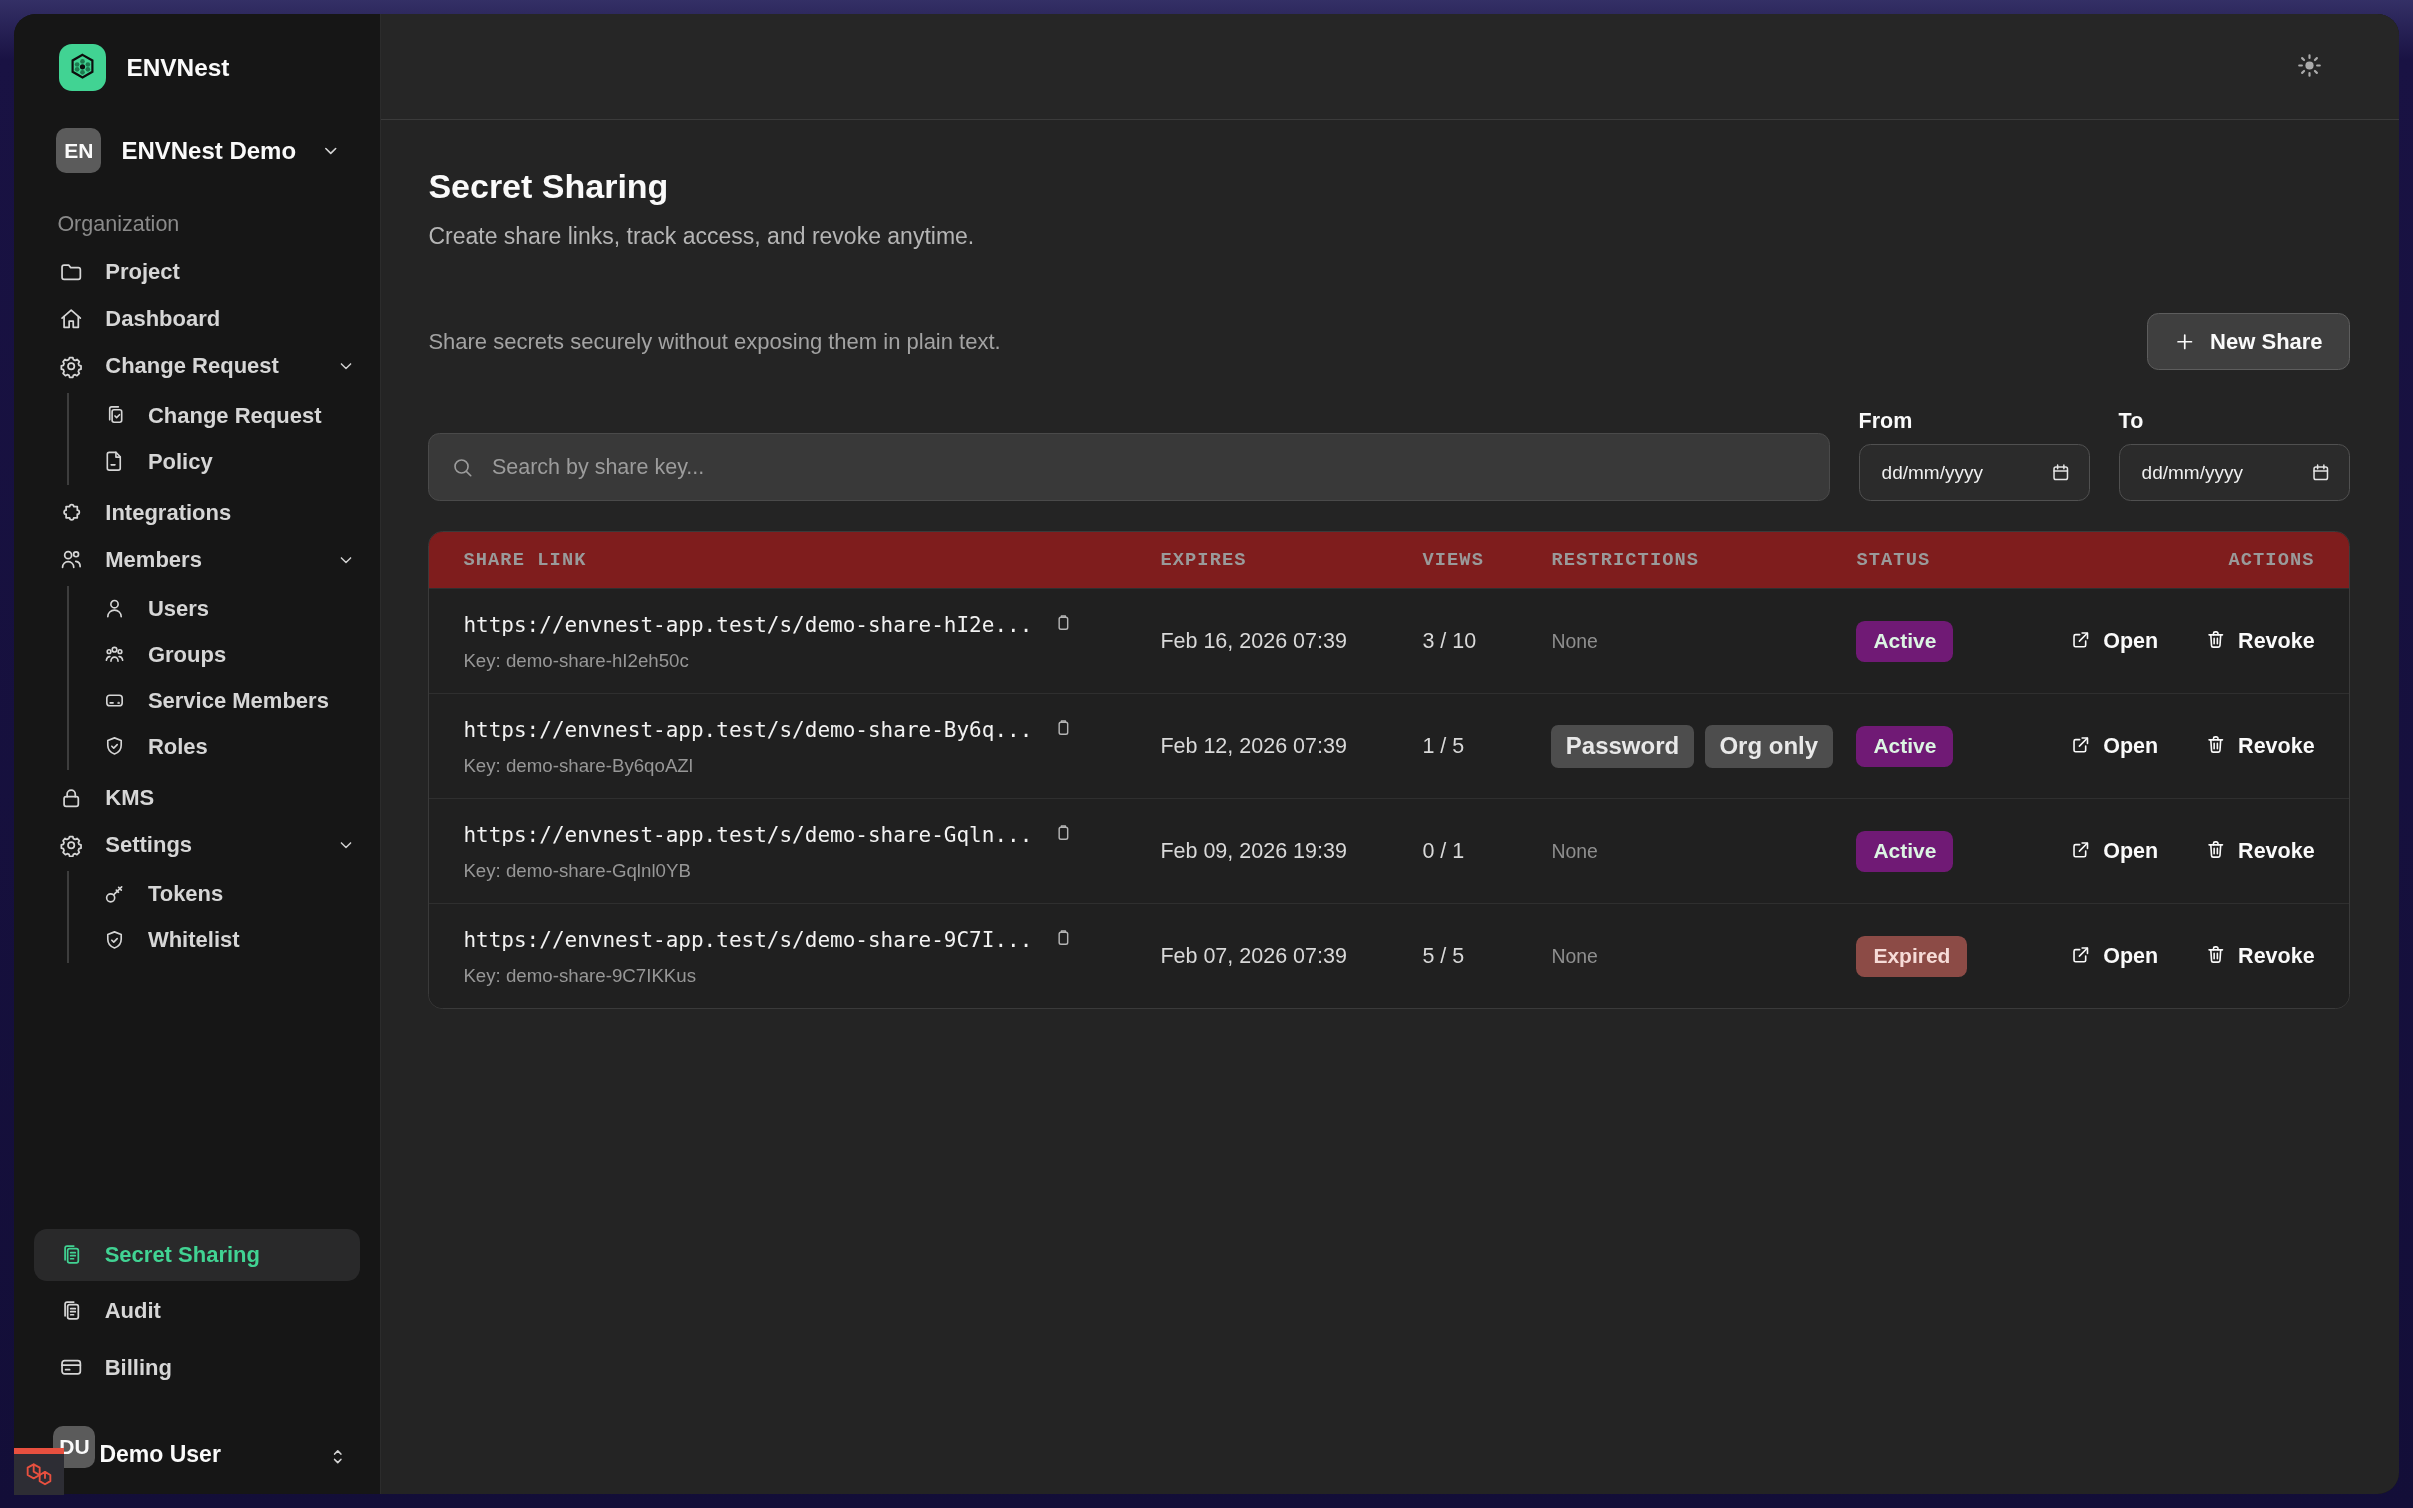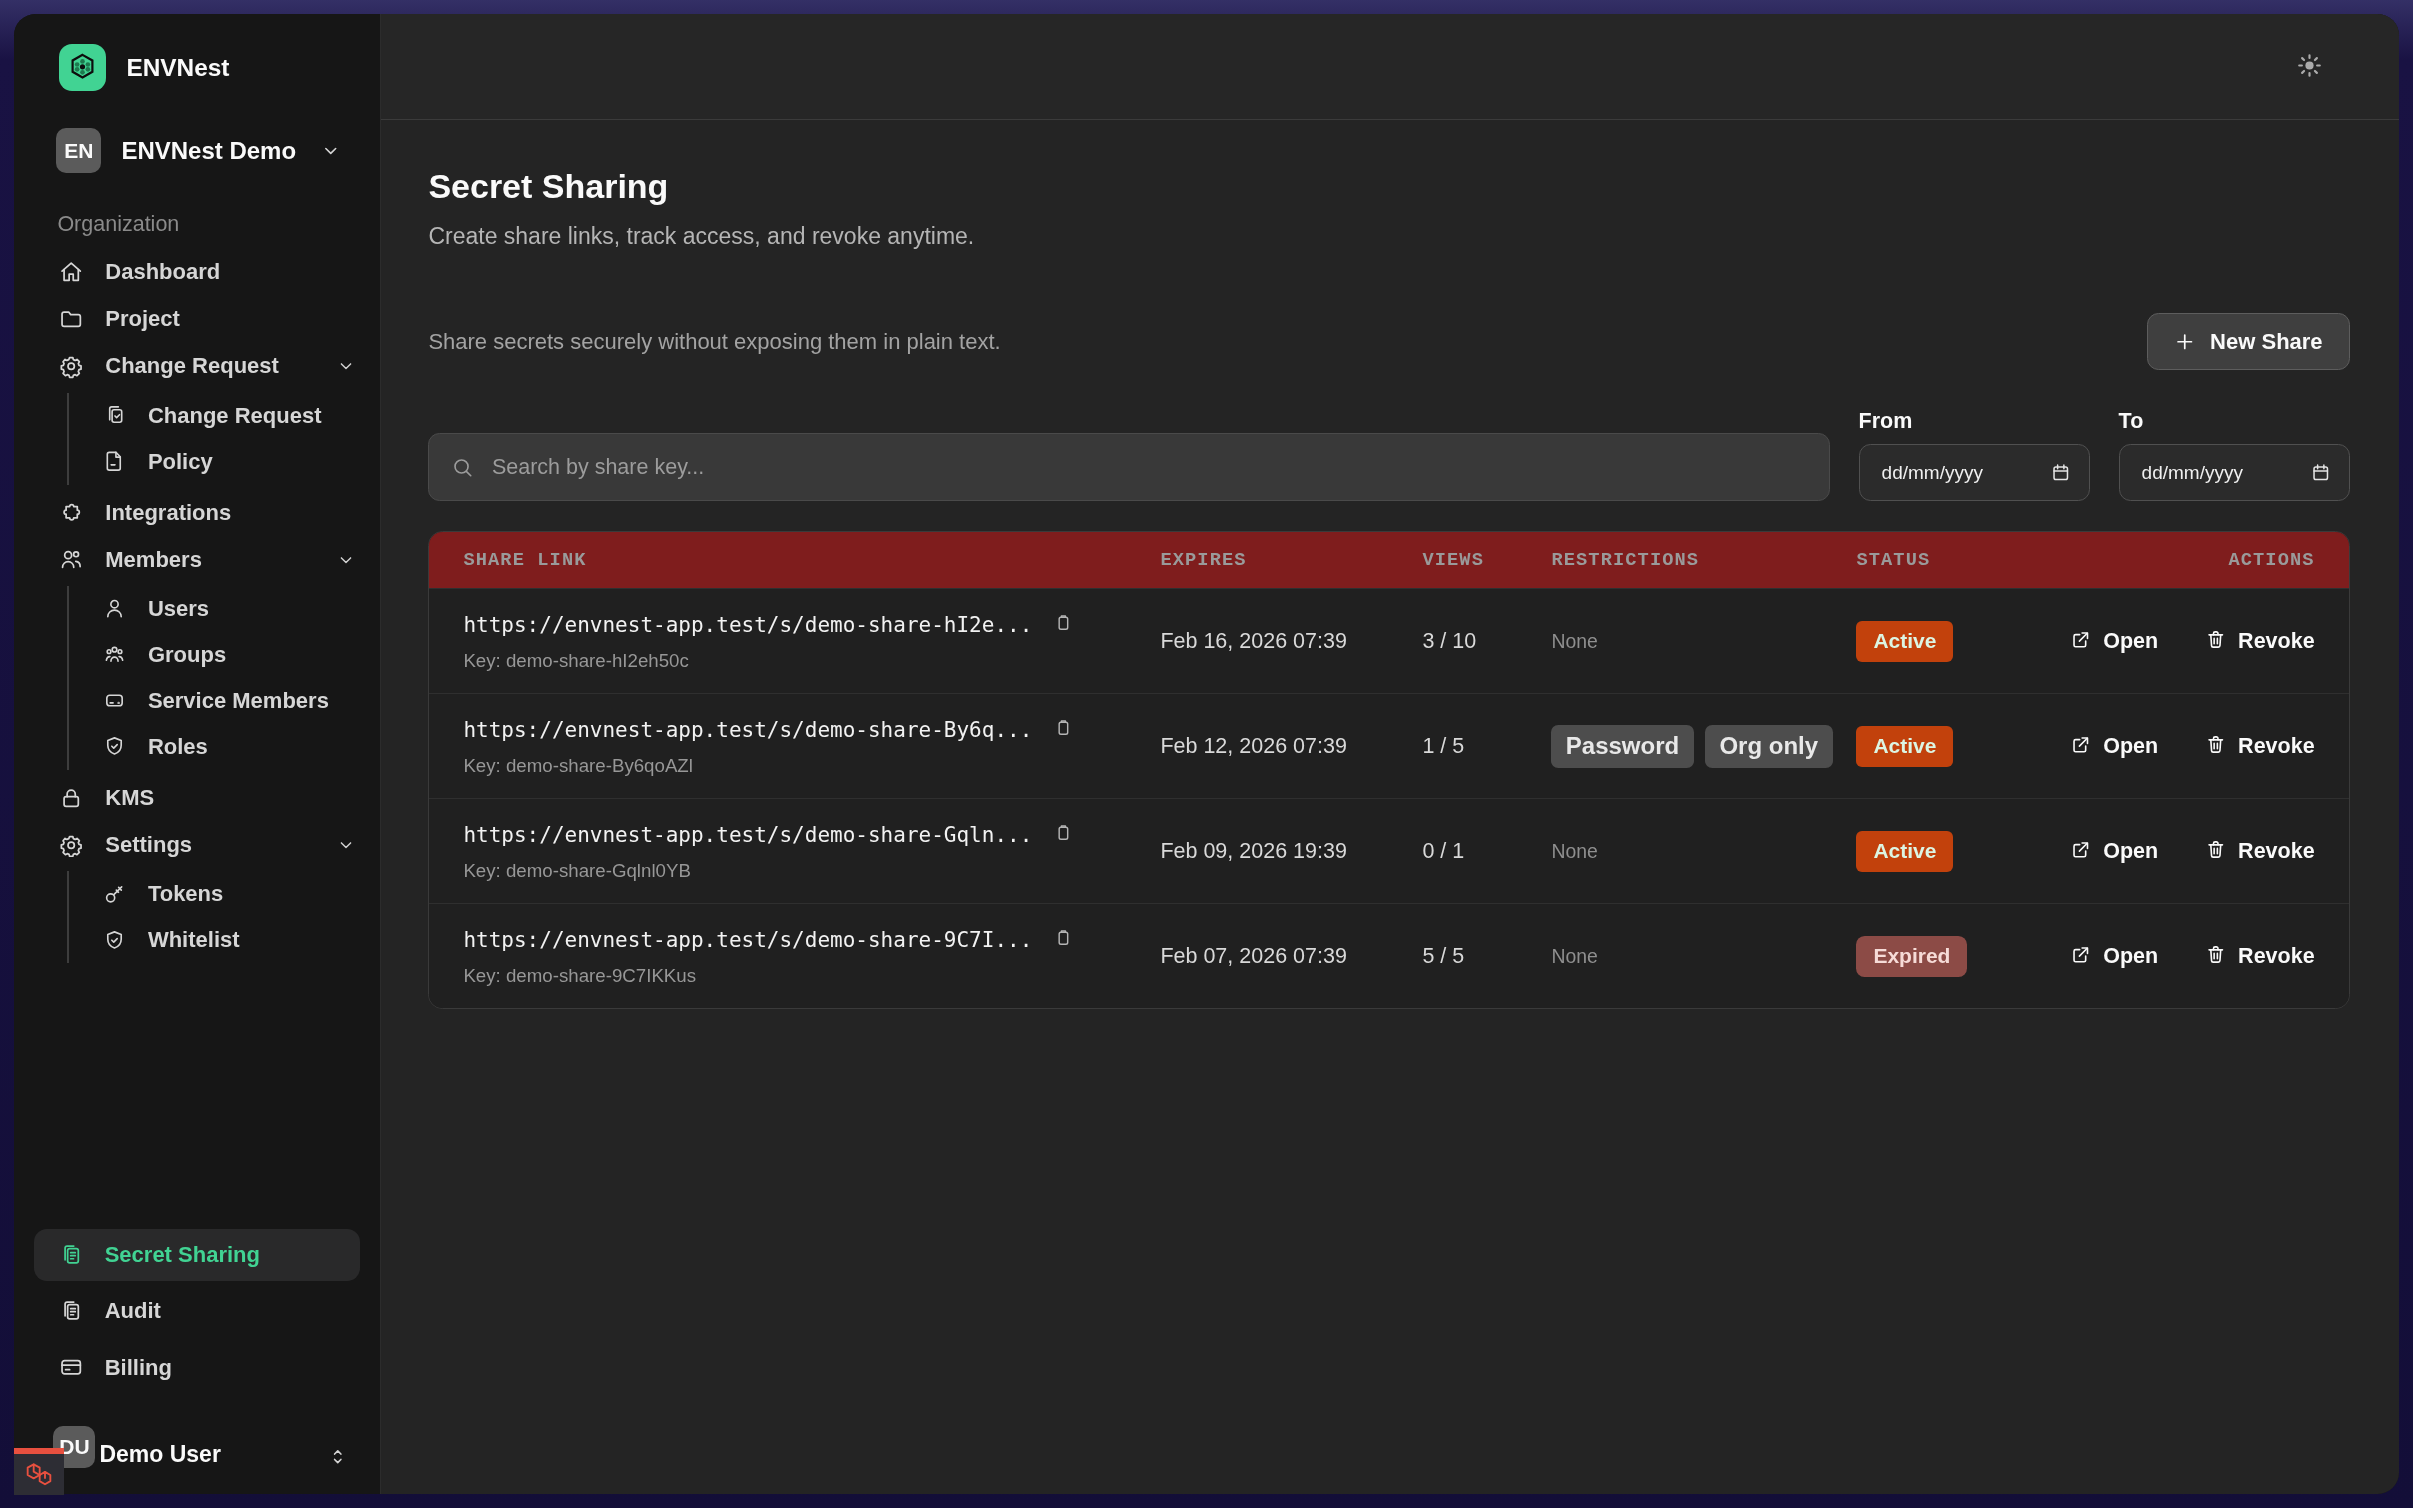--- a/index.html
+++ b/index.html
@@ -136,21 +136,21 @@
   .restrict-none { color:#8f8f8f; font-size:19.4px; }
   .restrict-badges { display:flex; gap:11.5px; }
   .restrict-badge {
     background:#4d4d4d; color:#e8e8e8; font-size:24px; font-weight:600;
     padding:7.2px 14.4px; border-radius:7.2px; white-space:nowrap;
   }
   .status-badge {
     display:inline-block; font-size:21px; font-weight:600;
     padding:8.6px 17px; border-radius:8.6px;
   }
-  .status-active { background:#c2410c; color:#dcf5e3;border-radius:6px; }
+  .status-active { background:#701a75; color:#dcf5e3; }
   .status-expired { background:#8c4b46; color:#f6dbd7; }
 
   .cell-actions { display:flex; justify-content:flex-end; align-items:center; gap:47px; padding-right:34px; }
   .action-btn {
     display:flex; align-items:flex-start; gap:11.5px; background:none; border:none;
     color:#fafafa; font-size:21.5px; font-weight:700; font-family:inherit; cursor:pointer; padding:0;
   }
 
   .icon { flex:none; }
 </style>
@@ -302,30 +302,30 @@
         <svg class="icon chev" width="21.5" height="21.5" viewBox="0 0 24 24" stroke="currentColor" stroke-width="1.8" stroke-linecap="round" stroke-linejoin="round">
             <use href="#i-chevron-down"></use>
           </svg>
       </div>
 
       <div class="section-label">Organization</div>
 
       <nav class="nav">
         <div class="nav-item">
           <svg class="icon" width="24.4" height="24.4" viewBox="0 0 24 24" stroke="currentColor" stroke-width="1.7" stroke-linecap="round" stroke-linejoin="round">
+              <use href="#i-folder"></use>
+            </svg>
+
+          <span>Project</span>
+        </div>
+        <div class="nav-item">
+          <svg class="icon" width="24.4" height="24.4" viewBox="0 0 24 24" stroke="currentColor" stroke-width="1.7" stroke-linecap="round" stroke-linejoin="round">
               <use href="#i-home"></use>
             </svg>
           <span>Dashboard</span>
-        </div>
-        <div class="nav-item">
-          <svg class="icon" width="24.4" height="24.4" viewBox="0 0 24 24" stroke="currentColor" stroke-width="1.7" stroke-linecap="round" stroke-linejoin="round">
-              <use href="#i-folder"></use>
-            </svg>
-
-          <span>Project</span>
         </div>
         <div class="nav-item">
           <svg class="icon" width="24.4" height="24.4" viewBox="0 0 24 24" stroke="currentColor" stroke-width="1.7" stroke-linecap="round" stroke-linejoin="round">
               <use href="#i-gear"></use>
             </svg>
           <span>Change Request</span>
           <svg class="icon chev" width="20" height="20" viewBox="0 0 24 24" stroke="currentColor" stroke-width="1.8" stroke-linecap="round" stroke-linejoin="round">
               <use href="#i-chevron-down"></use>
             </svg>
         </div>

